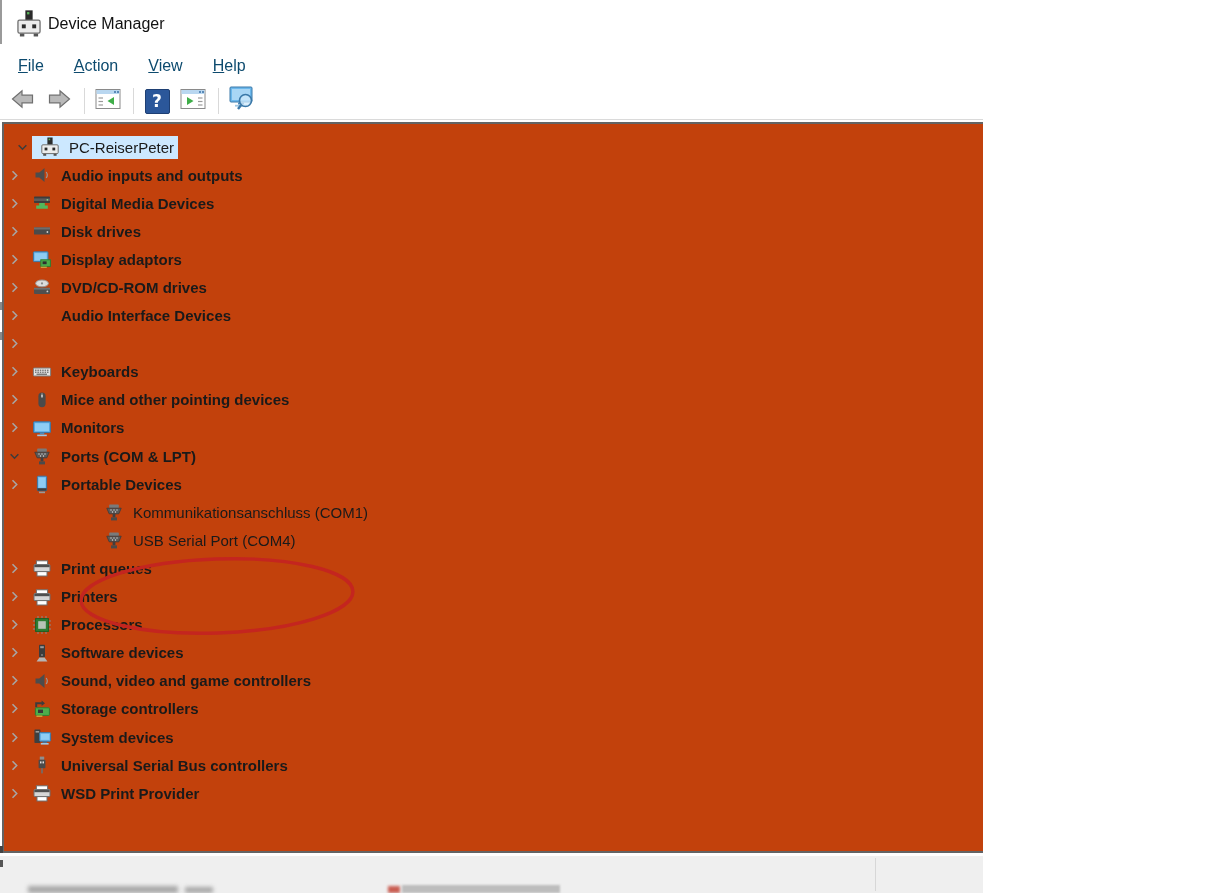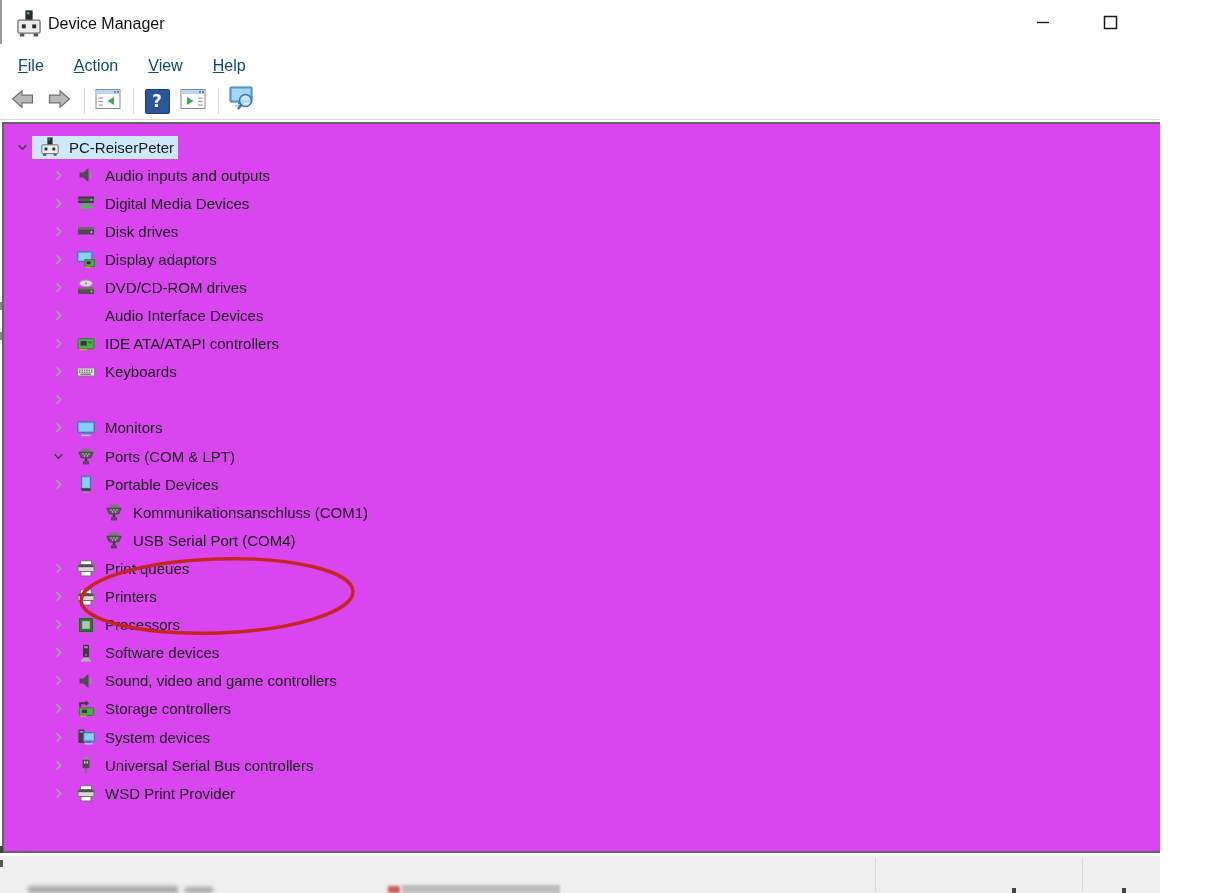--- a/index.html
+++ b/index.html
@@ -1,16 +1,16 @@
 <!DOCTYPE html>
 <html><head>
 <meta charset="utf-8">
 <style>
   html,body{margin:0;padding:0;background:#fff;}
-  #app{position:relative;width:1160px;height:893px;background:#fff;overflow:hidden;
+  #app{position:relative;width:983px;height:893px;background:#fff;overflow:hidden;
        font-family:"Liberation Sans",sans-serif;color:#1a1a1a;}
 
   
   .titlebar{position:absolute;left:0;top:0;width:100%;height:48px;background:#fff;}
   .titlebar .appicon{position:absolute;left:16px;top:9px;width:26px;height:30px;}
   .titlebar .title{position:absolute;left:48px;top:0;height:48px;display:flex;align-items:center;
                    font-size:16px;color:#111;}
   .winbtn{position:absolute;top:0;width:46px;height:48px;display:flex;align-items:center;justify-content:center;background:#fff;border:0;cursor:default;}
   .winbtn.min{left:1020px;} .winbtn.max{left:1087px;} .winbtn.cls{left:1158px;}
 
@@ -22,25 +22,25 @@
   
   .toolbar{position:absolute;left:0;top:83px;width:100%;height:37px;display:flex;align-items:center;padding-left:6px;box-sizing:border-box;background:#fff;border-bottom:1px solid #dadada;}
   .tool-btn{width:34px;height:30px;display:flex;align-items:center;justify-content:center;margin-right:2px;}
   .tool-sep{width:1px;height:26px;background:#d9d9d9;margin:0 6px;}
   .help-badge{width:23px;height:23px;background:#2b579a;border:1px solid #1e3f73;border-radius:2px;
               color:#fff;font-weight:bold;font-size:17px;display:flex;align-items:center;justify-content:center;
               font-family:"DejaVu Sans",sans-serif;}
 
   
   .tree-panel{position:absolute;left:2px;top:122px;width:1214px;height:731px;
-              border:2px solid #646464;box-sizing:border-box;background:#d946ef;overflow:hidden;}
+              border:2px solid #646464;box-sizing:border-box;background:#c2410c;overflow:hidden;}
   .tree-rows{position:absolute;left:0;top:0;right:24px;bottom:0;padding-top:9px;overflow:hidden;}
   .tree-row{display:flex;align-items:center;height:28.1px;white-space:nowrap;}
   .tree-row.lvl0{padding-left:8px;}
-  .tree-row.lvl1{padding-left:44px;}
+  .tree-row.lvl1{font-weight:bold;}
   .tree-row.lvl2{padding-left:92px;}
   .chev{width:20px;height:20px;flex:0 0 20px;display:flex;align-items:center;justify-content:center;}
   .t-icon{width:20px;height:20px;flex:0 0 20px;margin:0 0 0 8px;}
   .t-icon svg{display:block;}
   .row-content{display:flex;align-items:center;}
   .t-label{font-size:15px;padding:3px 4px 3px 9px;color:#1a1a1a;}
   .tree-row.selected .row-content{background:#cce8ff;}
 
   
   .scrollbar{position:absolute;right:2px;top:0;width:22px;height:727px;background:#f0f0f0;}
@@ -288,31 +288,20 @@
             <span class="t-icon"></span>
             <span class="t-label">Audio Interface Devices</span>
           </span>
         </div>
         <div class="tree-row lvl1">
           <span class="chev">
             <svg width="11" height="11" viewBox="0 0 10 10">
               <path d="M3.2 1.2 L7 5 L3.2 8.8" fill="none" stroke="#a6a6a6" stroke-width="1.4"></path>
             </svg>
           </span>
-          <span class="row-content">
-            <span class="t-icon">
-              <svg width="20" height="20" viewBox="0 0 20 20">
-                <rect x="2" y="4.6" width="16" height="10.2" rx="0.8" fill="#4cae4c" stroke="#2e7d32"></rect>
-                <rect x="4.6" y="7" width="6.2" height="4.6" fill="#383838"></rect>
-                <rect x="12.4" y="7.4" width="3.4" height="2" fill="#2e7d32"></rect>
-                <rect x="3.2" y="14.8" width="8" height="1.6" fill="#c9a13b"></rect>
-              </svg>
-            </span>
-            <span class="t-label">IDE ATA/ATAPI controllers</span>
-          </span>
         </div>
         <div class="tree-row lvl1">
           <span class="chev">
             <svg width="11" height="11" viewBox="0 0 10 10">
               <path d="M3.2 1.2 L7 5 L3.2 8.8" fill="none" stroke="#a6a6a6" stroke-width="1.4"></path>
             </svg>
           </span>
           <span class="row-content">
             <span class="t-icon">
               <svg width="20" height="20" viewBox="0 0 20 20">
@@ -336,20 +325,30 @@
             </span>
             <span class="t-label">Keyboards</span>
           </span>
         </div>
         <div class="tree-row lvl1">
           <span class="chev">
             <svg width="11" height="11" viewBox="0 0 10 10">
               <path d="M3.2 1.2 L7 5 L3.2 8.8" fill="none" stroke="#a6a6a6" stroke-width="1.4"></path>
             </svg>
           </span>
+          <span class="row-content">
+            <span class="t-icon">
+              <svg width="20" height="20" viewBox="0 0 20 20">
+                <rect x="6.4" y="2.6" width="7.2" height="14.6" rx="3.6" fill="#4a4a4a"></rect>
+                <line x1="10" y1="3" x2="10" y2="8" stroke="#8f8f8f" stroke-width="1"></line>
+                <rect x="9.2" y="4.6" width="1.6" height="2.8" rx="0.8" fill="#c9c9c9"></rect>
+              </svg>
+            </span>
+            <span class="t-label">Mice and other pointing devices</span>
+          </span>
         </div>
         <div class="tree-row lvl1">
           <span class="chev">
             <svg width="11" height="11" viewBox="0 0 10 10">
               <path d="M3.2 1.2 L7 5 L3.2 8.8" fill="none" stroke="#a6a6a6" stroke-width="1.4"></path>
             </svg>
           </span>
           <span class="row-content">
             <span class="t-icon">
               <svg width="20" height="20" viewBox="0 0 20 20">

